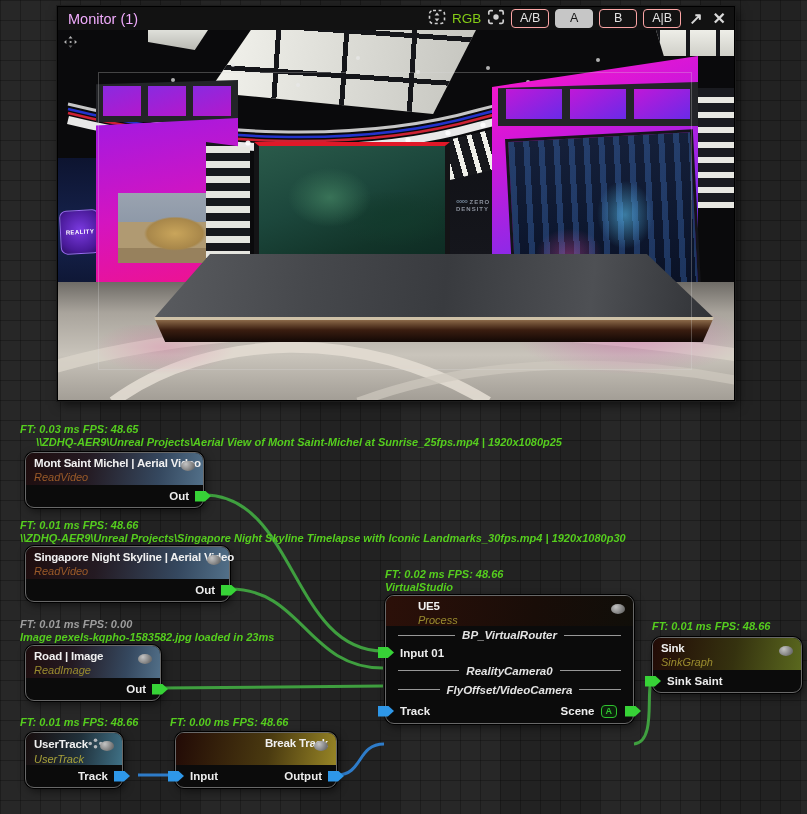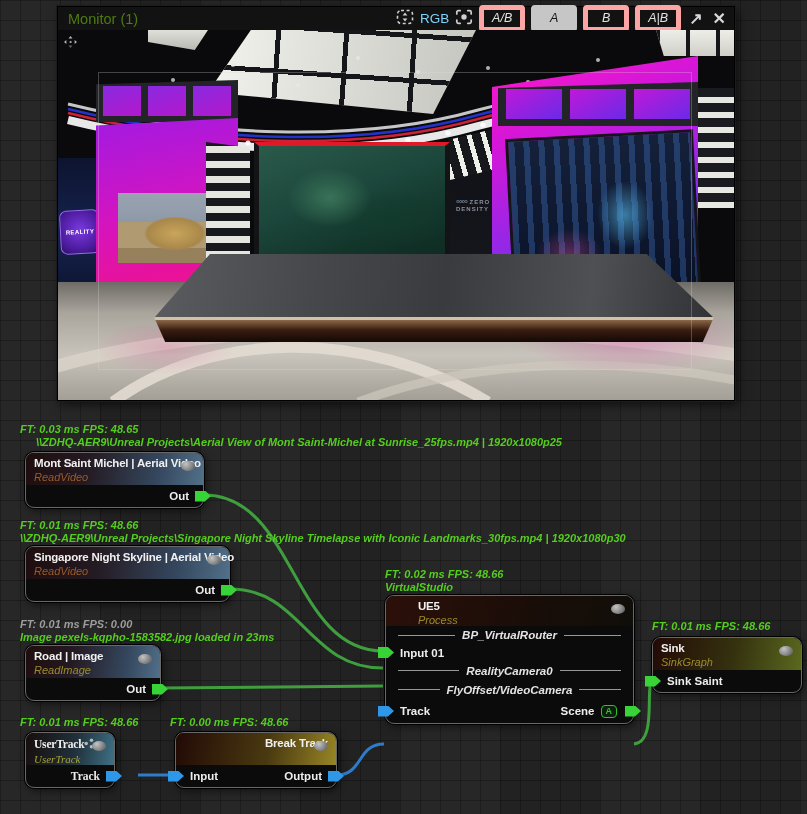--- a/index.html
+++ b/index.html
@@ -9,24 +9,24 @@
     background-color:#242424;
     background-image:
       linear-gradient(rgba(0,0,0,.25) 1px,transparent 1px),
       linear-gradient(90deg,rgba(0,0,0,.25) 1px,transparent 1px),
       repeating-linear-gradient(90deg,rgba(255,255,255,.015) 0 100px,rgba(0,0,0,.05) 100px 200px);
     background-size:20px 20px,20px 20px,200px 200px;
   }
   
   .monitor{position:absolute;left:57px;top:6px;width:676px;height:393px;background:#0a0a0a;border:1px solid #000;box-shadow:0 0 0 1px #1c1c1c,3px 4px 10px rgba(0,0,0,.6);z-index:5;}
   .titlebar{height:23px;display:flex;align-items:center;background:#121212;color:#e8e8e8;padding:0 6px;}
-  .title{font-size:14.5px;margin-left:4px;color:#4d7c0f;}
+  .title{font-size:14.5px;margin-left:4px;color:#f0abfc;}
   .tb-right{margin-left:auto;display:flex;align-items:center;gap:6px;}
-  .tb-label{font-size:13.5px;color:#7dd3fc;}
-  .tb-btn{min-width:26px;height:17px;border:5px solid #fca5a5;border-radius:4px;color:#e2e2e2;font-size:12.5px;display:flex;align-items:center;justify-content:center;padding:0 5px;background:transparent;line-height:15px;font-style:italic;}
+  .tb-label{font-size:13.5px;color:#84cc16;}
+  .tb-btn{min-width:26px;height:17px;border:1px solid #fca5a5;border-radius:4px;color:#e2e2e2;font-size:12.5px;display:flex;align-items:center;justify-content:center;padding:0 5px;background:transparent;line-height:15px;}
   .tb-btn.selected{background:#c6c6c6;color:#161616;border-color:#c6c6c6;}
   .tb-glyph{font-size:16px;color:#d8d8d8;font-weight:bold;line-height:16px;padding:0 2px;}
   
   .scene{position:absolute;left:0;top:23px;width:676px;height:370px;background:#0a0a0c;overflow:hidden;}
   .skylight{position:absolute;left:150px;top:0;width:268px;height:84px;
     background:
       repeating-linear-gradient(94deg,#15161a 0 5px,transparent 5px 68px),
       repeating-linear-gradient(4deg,#15161a 0 5px,transparent 5px 45px),
       linear-gradient(100deg,#f4f4ee,#c4c4be);
     clip-path:polygon(16% 0,100% 0,84% 100%,0 74%);}
@@ -290,21 +290,21 @@
     <div class="ntitle">Road | Image</div>
     <div class="nsub sub-olive">ReadImage</div>
     <span class="blob"></span>
   </div>
   <div class="nrow right">
     <span>Out</span>
     <span class="port pright pg"></span>
   </div>
 </div>
 
-<div class="node" style="left:25px;top:732px;width:90px;font-family:Liberation Serif, serif;">
+<div class="node" style="left:25px;top:732px;width:98px;">
   <div class="nhdr hdr-usertrack">
     <div class="ntitle" style="display:flex;align-items:center;">
       <span>UserTrack</span>
       <span class="gpad">
         <svg width="15" height="11" viewBox="0 0 15 11">
             <g fill="#b4b8bc">
               <circle cx="7.5" cy="2.2" r="1.8"></circle>
               <circle cx="7.5" cy="8.8" r="1.8"></circle>
               <circle cx="2.2" cy="5.5" r="1.8"></circle>
               <circle cx="12.8" cy="5.5" r="1.8"></circle>

